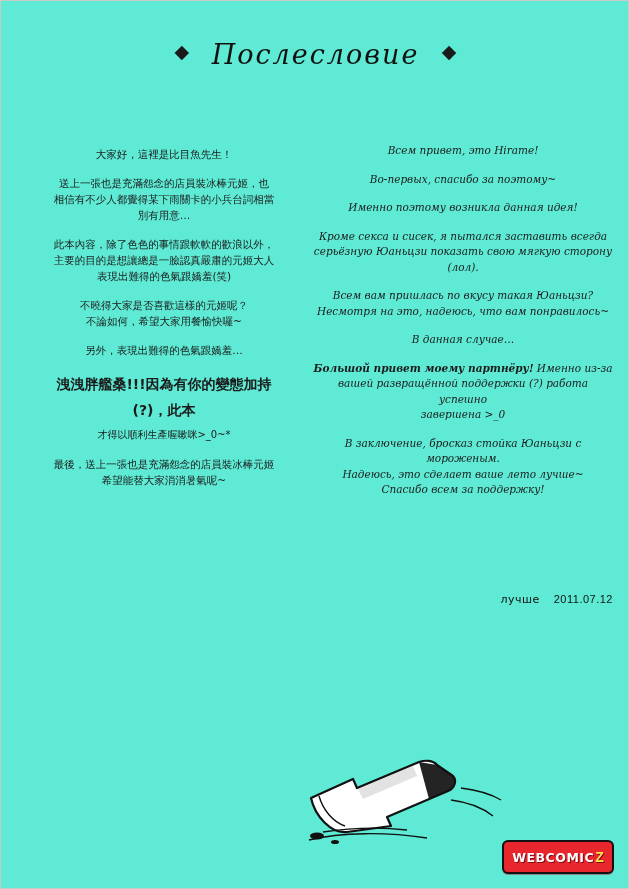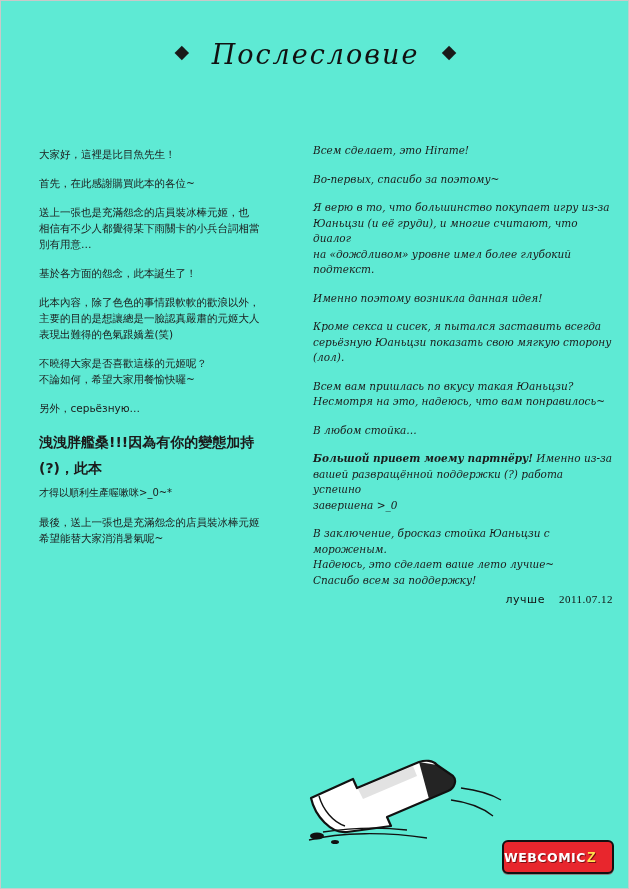--- a/index.html
+++ b/index.html
@@ -70,20 +70,21 @@
     width: 312px;
     font-family: "DejaVu Serif", serif;
     font-style: italic;
     font-size: 10.5px;
     line-height: 15.5px;
     color: #1b1b1b;
   }
   .para {
     margin: 0 0 13px 12px;
     white-space: pre-wrap;
+    text-align: center;
   }
   .para.big {
     font-size: 14px;
     font-weight: bold;
     line-height: 26px;
     margin-bottom: 4px;
   }
   .para.big-sub {
     font-size: 10px;
     margin-bottom: 13px;
@@ -95,21 +96,21 @@
     position: absolute;
     left: 300px;
     top: 592px;
     width: 312px;
     text-align: right;
     font-family: "DejaVu Sans", sans-serif;
     font-size: 11px;
     color: #111111;
     letter-spacing: 0.5px;
   }
-  .signature .date { margin-left: 14px; font-family: Liberation Serif, serif; font-size: 11px;}
+  .signature .date { margin-left: 14px; font-family: Liberation Sans, sans-serif; font-size: 11px;}
 
   
   .illustration {
     position: absolute;
     left: 300px;
     top: 735px;
     width: 240px;
     height: 110px;
   }
 
@@ -119,21 +120,21 @@
     right: 14px;
     bottom: 14px;
     width: 108px;
     height: 30px;
     background: #e8262d;
     border: 2px solid #111;
     border-radius: 6px;
     box-shadow: 0 1px 0 #888;
     display: flex;
     align-items: center;
-    justify-content: flex-start;
+    justify-content: center;
   }
   .logo-text {
     color: #ffffff;
     font-family: "DejaVu Sans", sans-serif;
     font-weight: bold;
     font-size: 12.5px;
     letter-spacing: 0.5px;
     text-shadow: 1px 1px 0 #7a0d12;
   }
   .logo-z {
@@ -150,51 +151,45 @@
 <div class="page">
 
   <div class="title-row">
     <span class="title-diamond">◆</span>
     <span class="title-text">Послесловие</span>
     <span class="title-diamond">◆</span>
   </div>
 
   <div class="col-cn">
     <p class="para">大家好，這裡是比目魚先生！</p>
-    <p class="para">首先，在此感謝購買此本的各位~</p>
     <p class="para">送上一張也是充滿怨念的店員裝冰棒元姬，也
 相信有不少人都覺得某下雨關卡的小兵台詞相當
 別有用意…</p>
-    <p class="para">基於各方面的怨念，此本誕生了！</p>
     <p class="para">此本內容，除了色色的事情跟軟軟的歡浪以外，
 主要的目的是想讓總是一臉認真嚴肅的元姬大人
 表現出難得的色氣跟嬌羞(笑)</p>
     <p class="para">不曉得大家是否喜歡這樣的元姬呢？
 不論如何，希望大家用餐愉快囉~</p>
-    <p class="para">另外，серьёзную…</p>
+    <p class="para">另外，表現出難得的色氣跟嬌羞…</p>
     <p class="para big">洩洩胖艦桑!!!因為有你的變態加持(?)，此本</p>
     <p class="para big-sub">才得以順利生產喔嗽咪&gt;_0~*</p>
     <p class="para">最後，送上一張也是充滿怨念的店員裝冰棒元姬
 希望能替大家消消暑氣呢~</p>
   </div>
 
   <div class="col-ru">
-    <p class="para">Всем сделает, это Hirame!</p>
+    <p class="para">Всем привет, это Hirame!</p>
     <p class="para">Во-первых, спасибо за поэтому~</p>
-    <p class="para">Я верю в то, что большинство покупает игру из-за
-Юаньцзи (и её груди), и многие считают, что диалог
-на «дождливом» уровне имел более глубокий
-подтекст.</p>
     <p class="para">Именно поэтому возникла данная идея!</p>
     <p class="para">Кроме секса и сисек, я пытался заставить всегда
 серьёзную Юаньцзи показать свою мягкую сторону
 (лол).</p>
     <p class="para">Всем вам пришлась по вкусу такая Юаньцзи?
 Несмотря на это, надеюсь, что вам понравилось~</p>
-    <p class="para">В любом стойка…</p>
+    <p class="para">В данная случае…</p>
     <p class="para"><span class="ru-bold">Большой привет моему партнёру!</span><span> Именно из-за
 вашей развращённой поддержки (?) работа успешно
 завершена &gt;_0</span></p>
     <p class="para">В заключение, бросказ стойка Юаньцзи с мороженым.
 Надеюсь, это сделает ваше лето лучше~
 Спасибо всем за поддержку!</p>
   </div>
 
   <div class="signature">
     <span>лучше</span><span class="date">2011.07.12</span>

